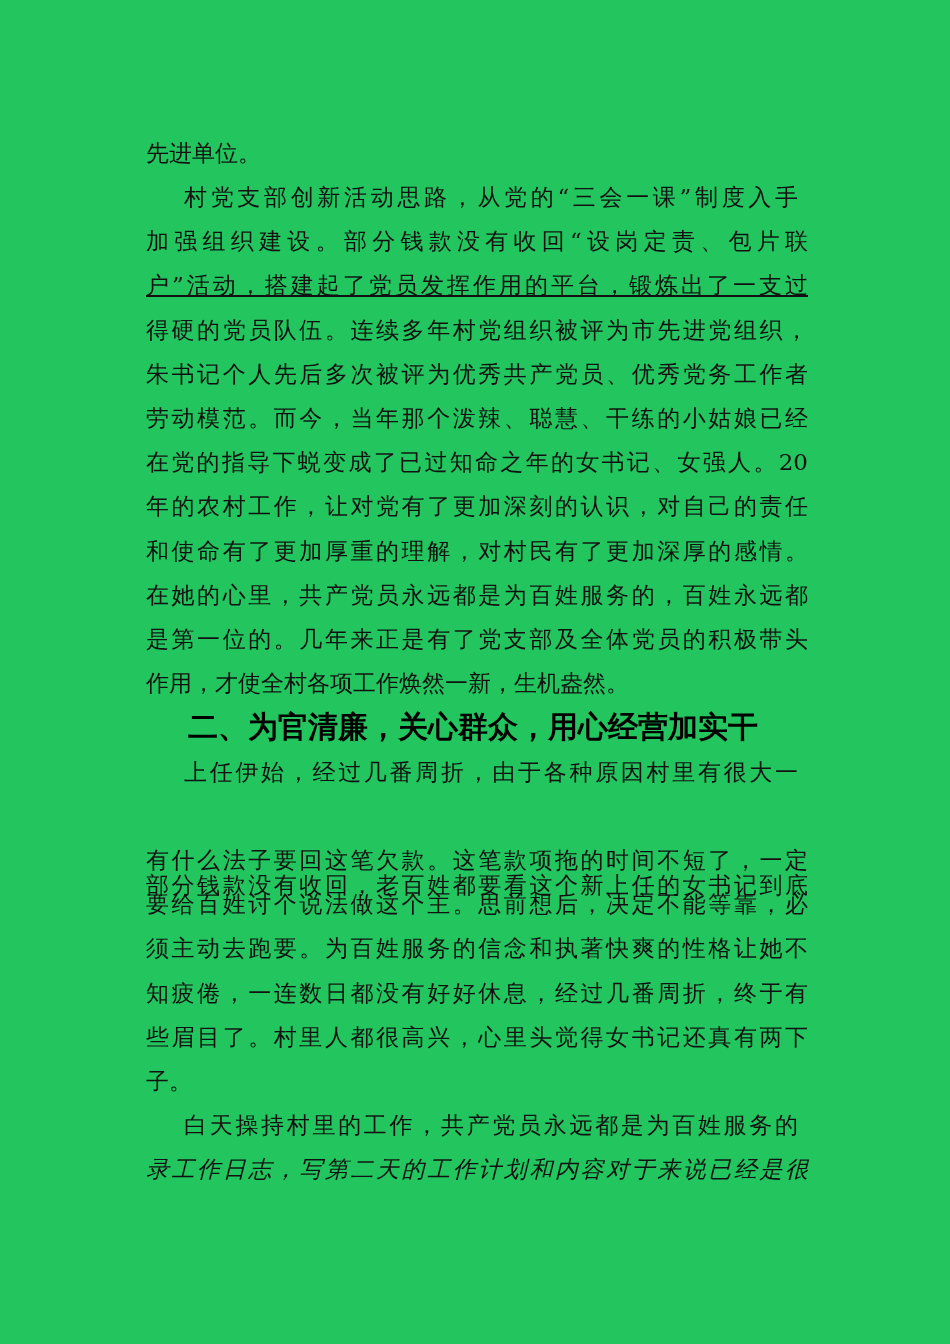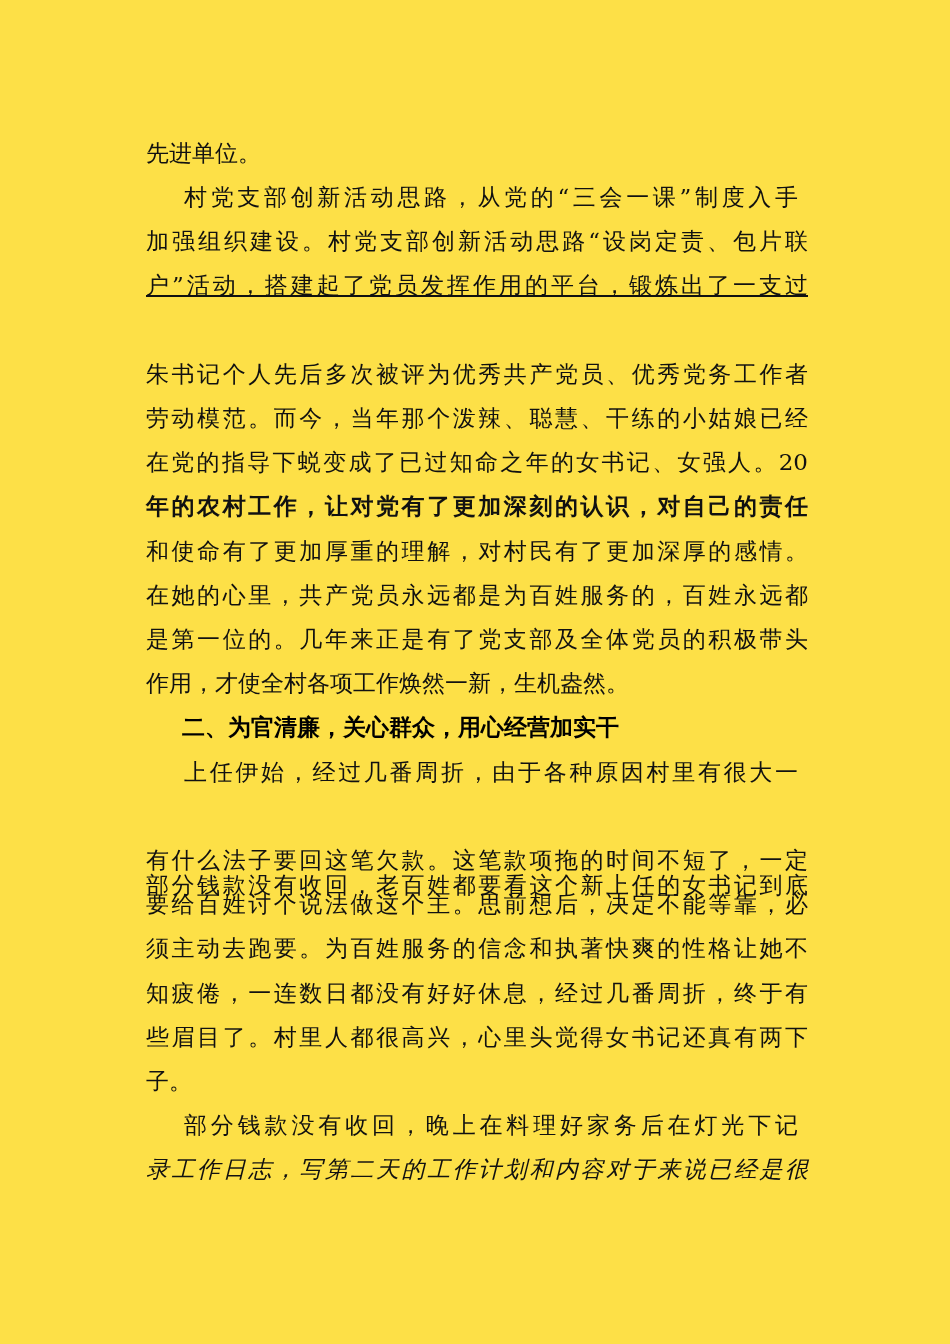--- a/index.html
+++ b/index.html
@@ -11,21 +11,21 @@
       width: 950px;
       height: 1344px;
       position: relative;
       overflow: hidden;
     }
     .page {
       position: absolute;
       left: 0; top: 0;
       width: 950px;
       height: 1344px;
-      background: #fde047;
+      background: #22c55e;
     }
     .line {
       position: absolute;
       left: 146px;
       width: 662px;
       height: 36px;
       font-family: "DejaVu Serif", "Liberation Serif", serif;
       font-size: 23px;
       line-height: 32px;
       color: #111111;
@@ -34,53 +34,54 @@
       text-align-last: justify;
     }
     .line.last {
       text-align-last: left;
     }
     .line.indent {
       left: 184px;
       width: 614px;
     }
     .line.heading {
-      left: 182px;
+      left: 188px;
       width: 520px;
       font-family: "DejaVu Sans", "Liberation Sans", sans-serif;
       font-weight: bold;
-      font-size: 23px;
+      font-size: 30px;
       text-align-last: left;
       color: #000000;
     }
   </style>
 </head>
 <body>
 
 <div class="page">
   <div class="line last" style="top:137px;">先进单位。</div>
 
   <div class="line indent" style="top:181px;">村党支部创新活动思路，从党的“三会一课”制度入手</div>
-  <div class="line" style="top:225px;">加强组织建设。村党支部创新活动思路“设岗定责、包片联</div>
+  <div class="line" style="top:225px;">加强组织建设。部分钱款没有收回“设岗定责、包片联</div>
   <div class="line" style="top:269px;text-decoration:underline;">户”活动，搭建起了党员发挥作用的平台，锻炼出了一支过</div>
+  <div class="line" style="top:314px;">得硬的党员队伍。连续多年村党组织被评为市先进党组织，</div>
   <div class="line" style="top:358px;">朱书记个人先后多次被评为优秀共产党员、优秀党务工作者</div>
   <div class="line" style="top:402px;">劳动模范。而今，当年那个泼辣、聪慧、干练的小姑娘已经</div>
   <div class="line" style="top:446px;">在党的指导下蜕变成了已过知命之年的女书记、女强人。20</div>
-  <div class="line" style="top:490px;font-weight:bold;">年的农村工作，让对党有了更加深刻的认识，对自己的责任</div>
+  <div class="line" style="top:490px;">年的农村工作，让对党有了更加深刻的认识，对自己的责任</div>
   <div class="line" style="top:535px;">和使命有了更加厚重的理解，对村民有了更加深厚的感情。</div>
   <div class="line" style="top:579px;">在她的心里，共产党员永远都是为百姓服务的，百姓永远都</div>
   <div class="line" style="top:623px;">是第一位的。几年来正是有了党支部及全体党员的积极带头</div>
   <div class="line last" style="top:667px;">作用，才使全村各项工作焕然一新，生机盎然。</div>
 
   <div class="line heading" style="top:711px;">二、为官清廉，关心群众，用心经营加实干</div>
 
   <div class="line indent" style="top:756px;">上任伊始，经过几番周折，由于各种原因村里有很大一</div>
   <div class="line" style="top:839px;margin-top:30px;">部分钱款没有收回，老百姓都要看这个新上任的女书记到底</div>
   <div class="line" style="top:844px;">有什么法子要回这笔欠款。这笔款项拖的时间不短了，一定</div>
   <div class="line" style="top:888px;">要给百姓讨个说法做这个主。思前想后，决定不能等靠，必</div>
   <div class="line" style="top:932px;">须主动去跑要。为百姓服务的信念和执著快爽的性格让她不</div>
   <div class="line" style="top:977px;">知疲倦，一连数日都没有好好休息，经过几番周折，终于有</div>
   <div class="line" style="top:1021px;">些眉目了。村里人都很高兴，心里头觉得女书记还真有两下</div>
   <div class="line last" style="top:1065px;">子。</div>
 
-  <div class="line indent" style="top:1109px;">部分钱款没有收回，晚上在料理好家务后在灯光下记</div>
+  <div class="line indent" style="top:1109px;">白天操持村里的工作，共产党员永远都是为百姓服务的</div>
   <div class="line" style="top:1153px;font-style:italic;">录工作日志，写第二天的工作计划和内容对于来说已经是很</div>
 </div>
 
 </body></html>

